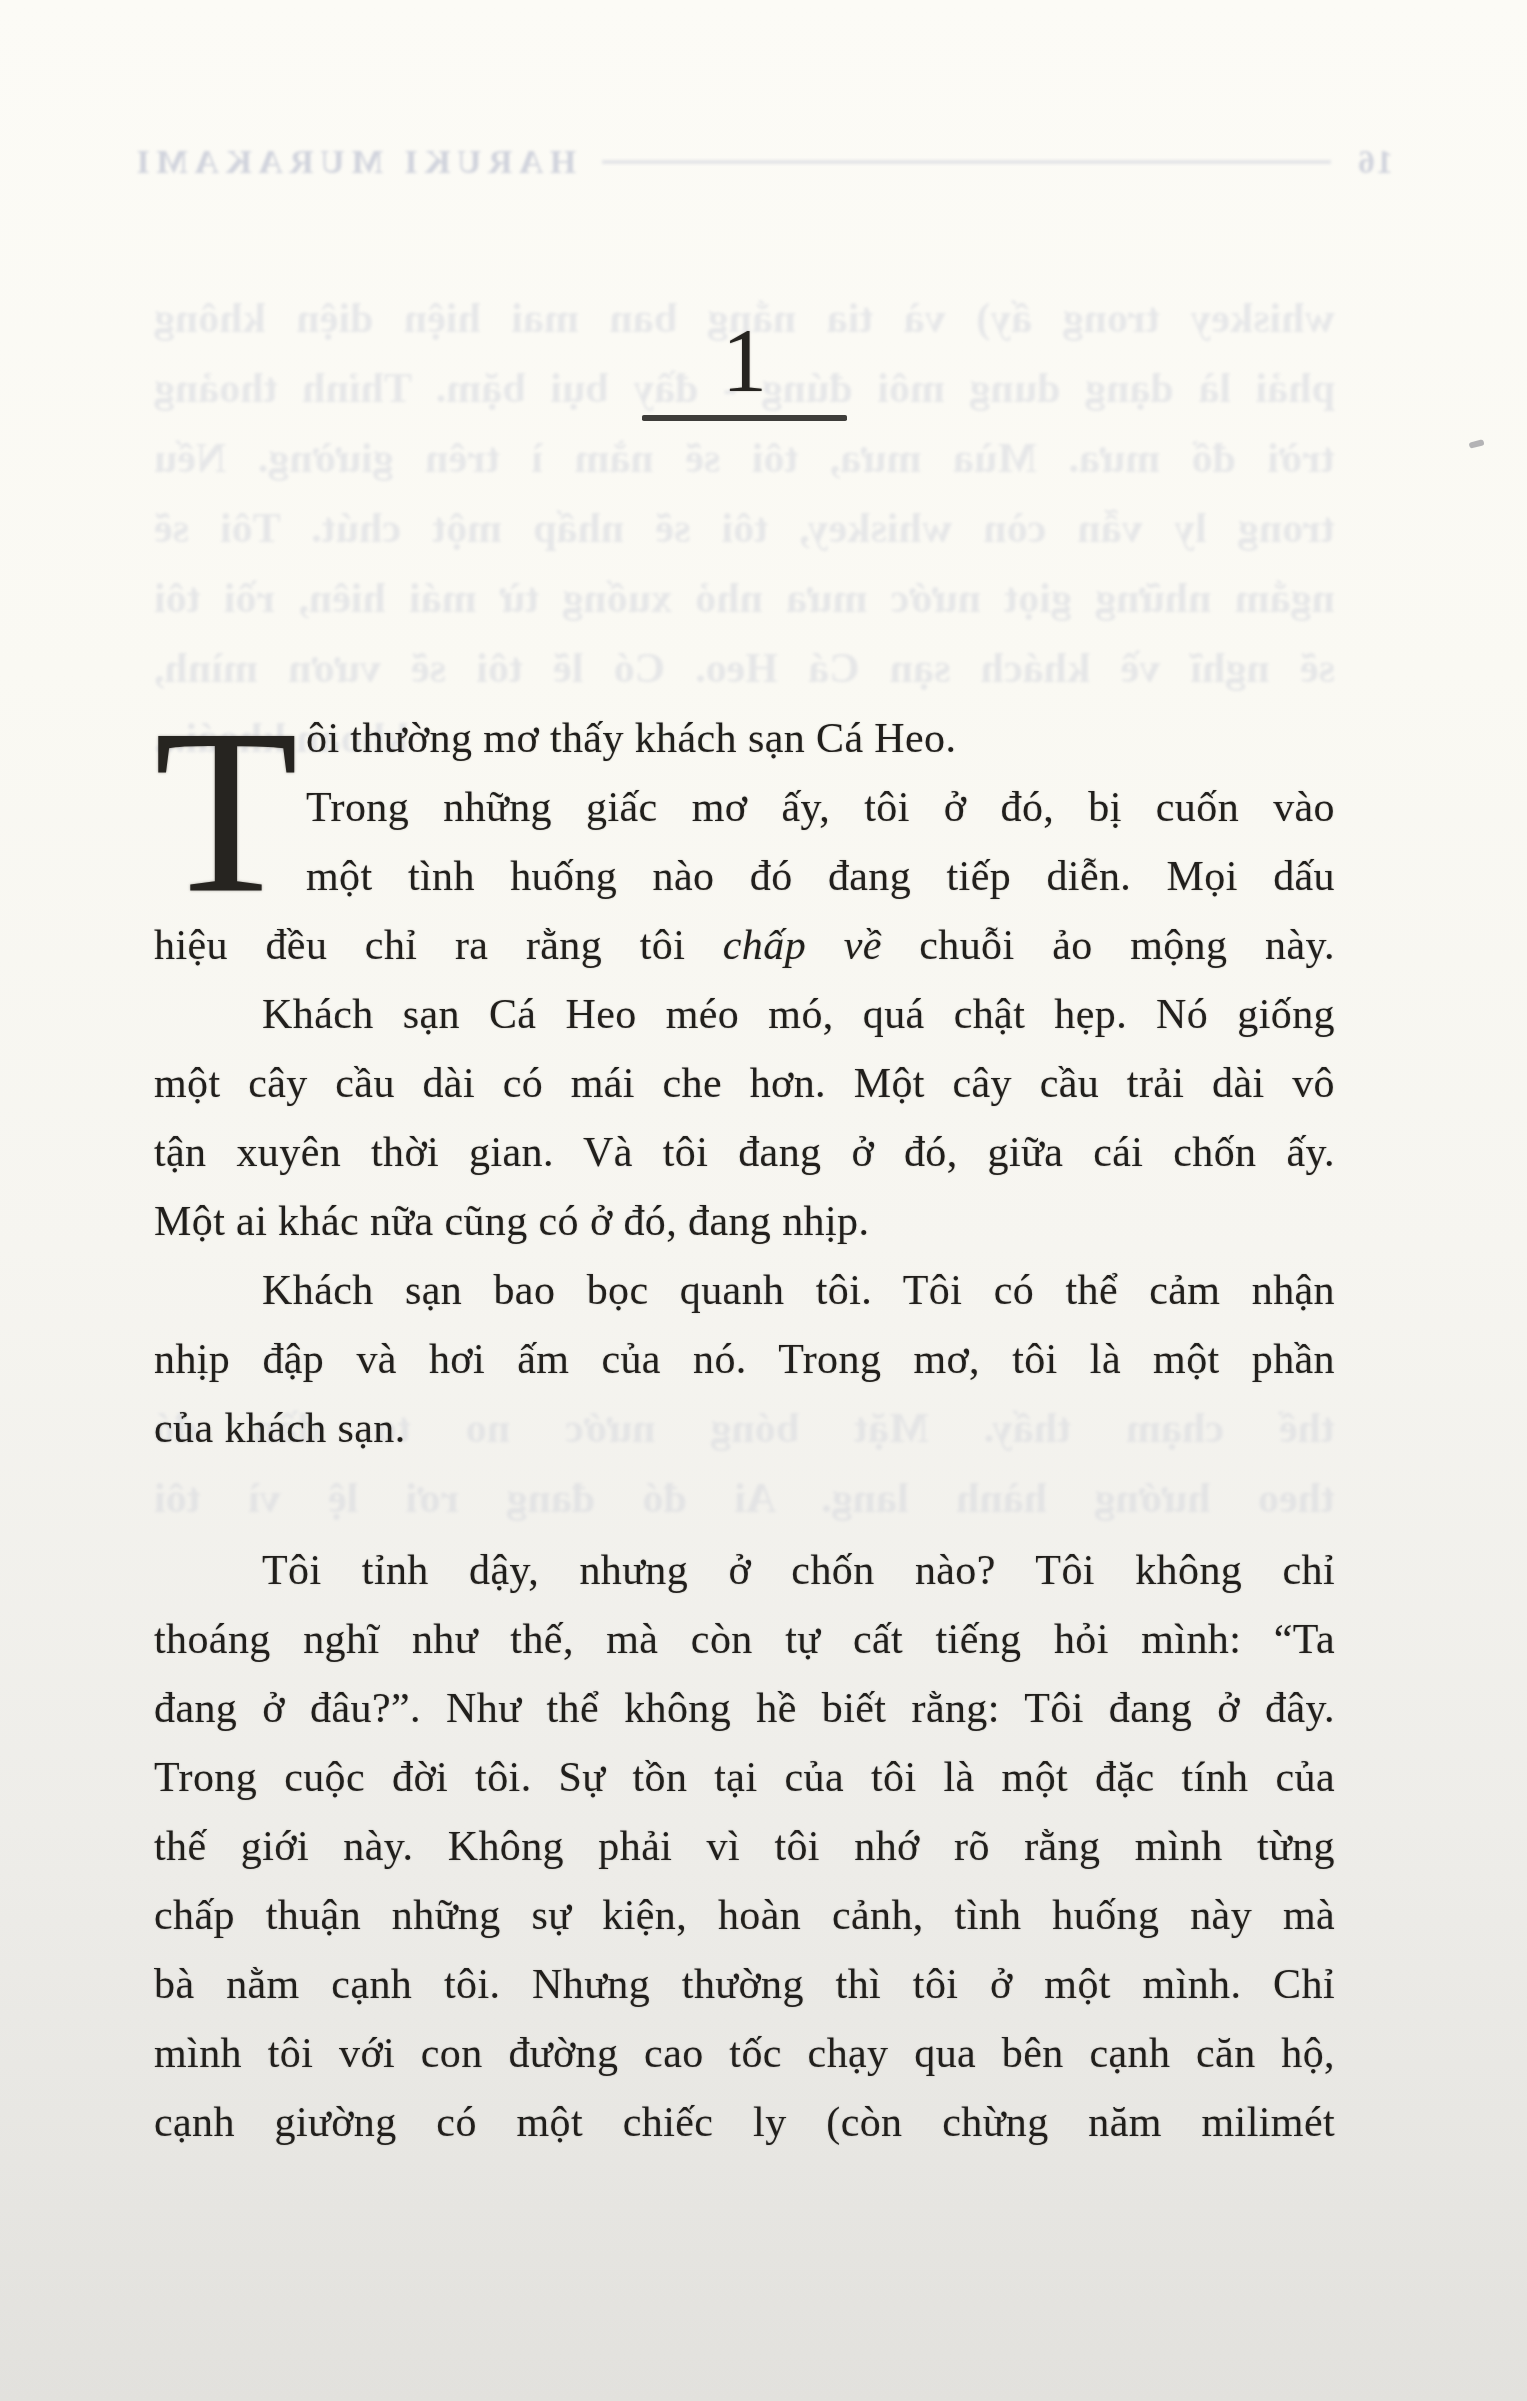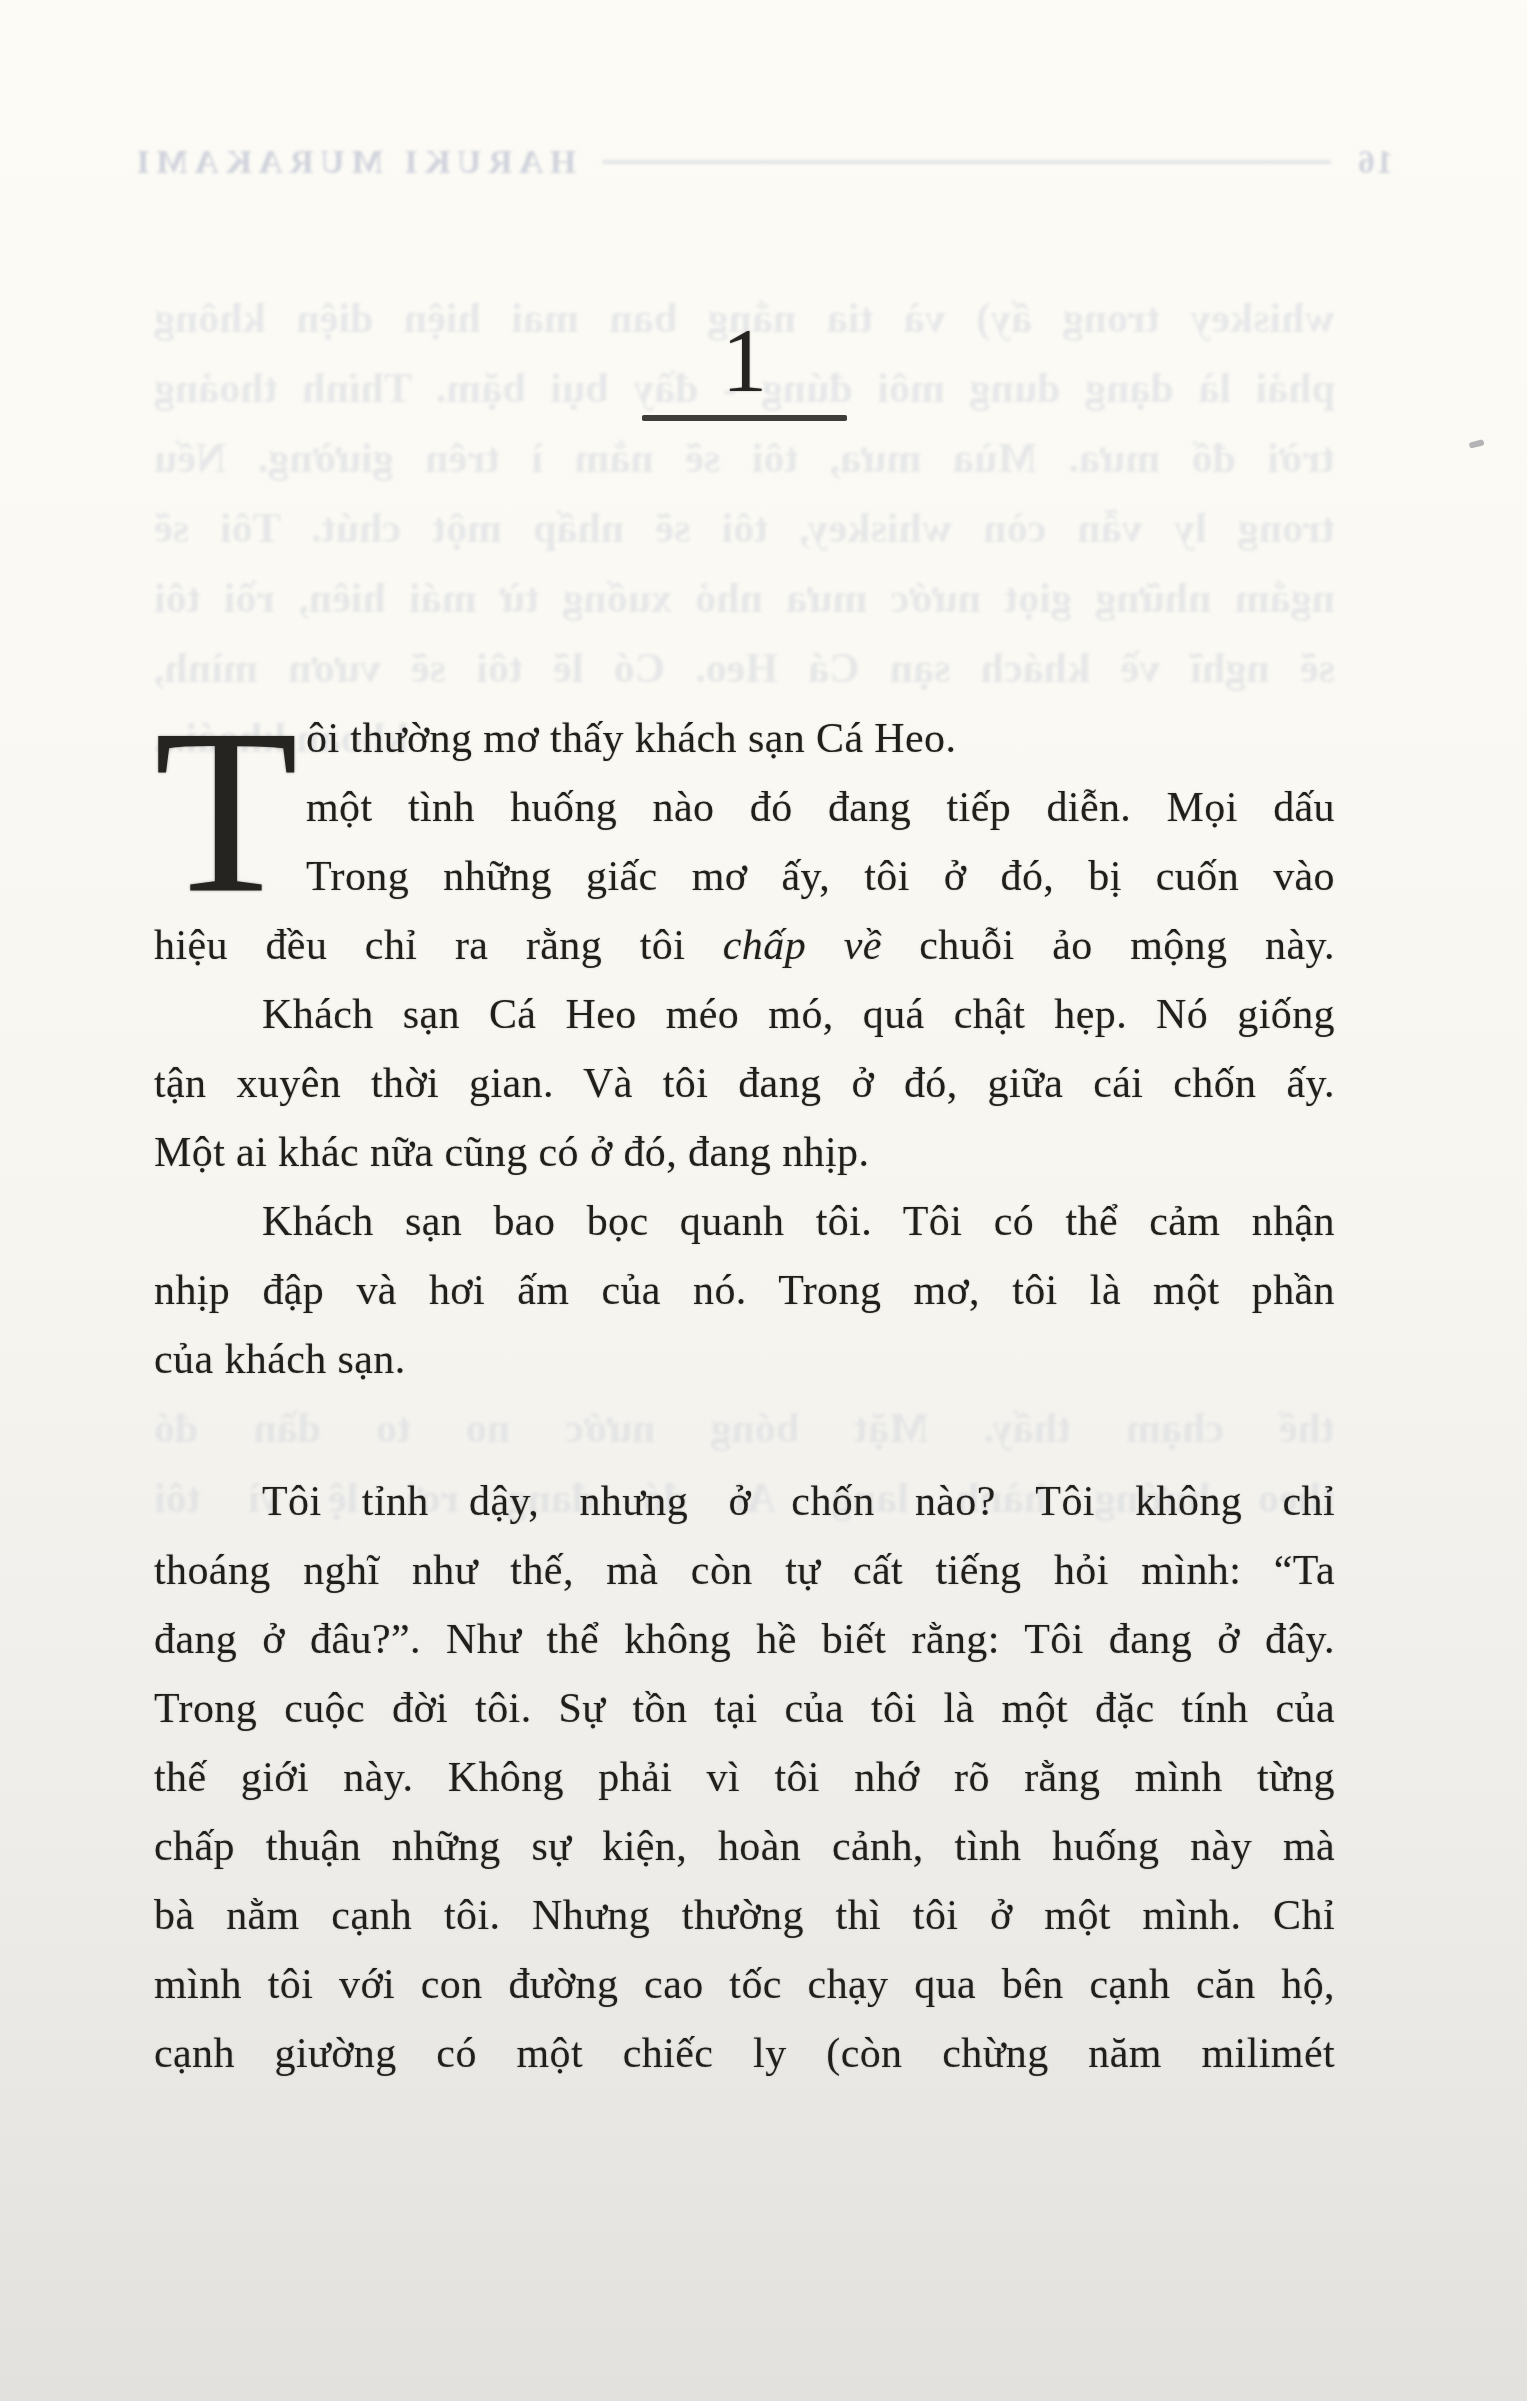--- a/index.html
+++ b/index.html
@@ -123,26 +123,27 @@
     <span class="chapter-number">1</span>
     <div class="chapter-rule"></div>
   </header>
 
   <main class="bodytext" id="bodyText">
       <div class="block">
         <div class="dropcap">
           <span>T</span>
         </div>
         <div class="line endline"><span>ôi thường mơ thấy khách sạn Cá Heo.</span></div>
+        <div class="line"><span>Trong những giấc mơ ấy, tôi ở đó, bị cuốn vào</span></div>
         <div class="line"><span>một tình huống nào đó đang tiếp diễn. Mọi dấu</span></div>
-        <div class="line"><span>Trong những giấc mơ ấy, tôi ở đó, bị cuốn vào</span></div>
         <div class="line"><span>hiệu đều chỉ ra rằng tôi </span><em>chấp về</em><span> chuỗi ảo mộng này.</span></div>
       </div>
       <div class="block">
         <div class="line ind"><span>Khách sạn Cá Heo méo mó, quá chật hẹp. Nó giống</span></div>
+        <div class="line"><span>một cây cầu dài có mái che hơn. Một cây cầu trải dài vô</span></div>
         <div class="line"><span>tận xuyên thời gian. Và tôi đang ở đó, giữa cái chốn ấy.</span></div>
         <div class="line endline"><span>Một ai khác nữa cũng có ở đó, đang nhịp.</span></div>
       </div>
       <div class="block">
         <div class="line ind"><span>Khách sạn bao bọc quanh tôi. Tôi có thể cảm nhận</span></div>
         <div class="line"><span>nhịp đập và hơi ấm của nó. Trong mơ, tôi là một phần</span></div>
         <div class="line endline"><span>của khách sạn.</span></div>
       </div>
       <div class="section-break"></div>
       <div class="block">

